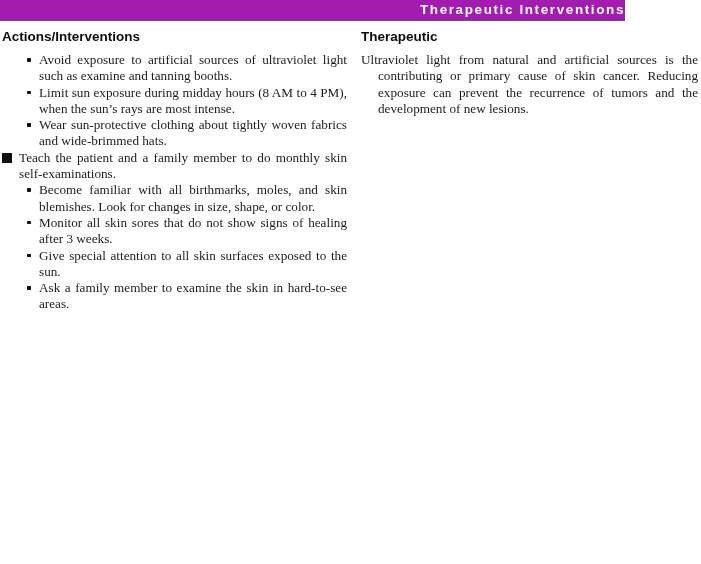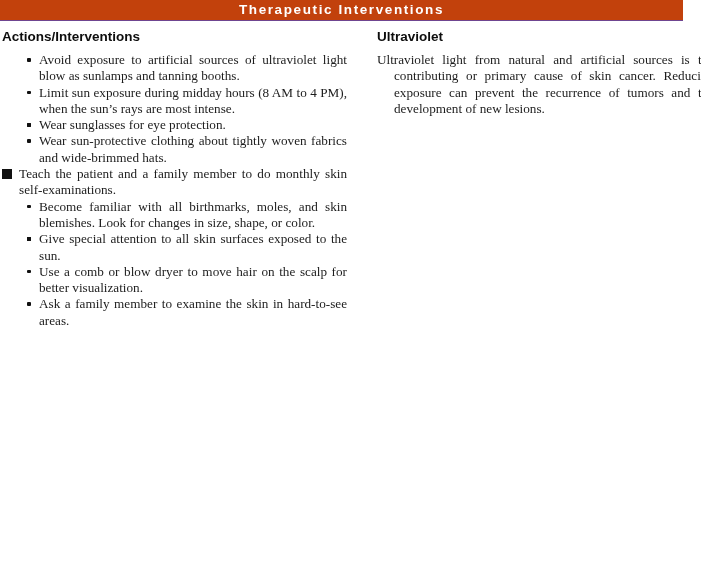--- a/index.html
+++ b/index.html
@@ -11,39 +11,39 @@
     position: relative;
     width: 701px;
     height: 564px;
     background: #ffffff;
     font-family: "Liberation Serif", serif;
     color: #1c1c1c;
     overflow: hidden;
     box-sizing: border-box;
   }
   .title-bar {
-    width: 683px;
+    width: 625px;
     height: 20px;
-    background: #c2410c;
+    background: #a21caf;
     border-bottom: 1px solid #6f4590;
-    text-align: center;
+    text-align: right;
   }
   .title-bar span {
     display: inline-block;
     line-height: 20px;
     font-family: "Liberation Sans", sans-serif;
     font-weight: bold;
     font-size: 13.5px;
     letter-spacing: 1.6px;
     color: #ffffff;
   }
   .grid {
     display: grid;
     grid-template-columns: 345px 337px;
-    column-gap: 30px;
+    column-gap: 14px;
     padding-left: 2px;
     margin-top: 8px;
   }
   .col-header {
     font-family: "Liberation Sans", sans-serif;
     font-weight: bold;
     font-size: 13.5px;
     color: #0d0d0d;
     padding-bottom: 8px;
   }
@@ -87,68 +87,64 @@
 
 <div class="page">
 
   <div class="title-bar">
     <span>Therapeutic Interventions</span>
   </div>
 
   <div class="grid">
 
     <div class="col-header">Actions/Interventions</div>
-    <div class="col-header">Ultraviolet</div>
+    <div class="col-header">Therapeutic</div>
 
     <div class="cell">
       <div class="sub-item">
         <span class="dot-bullet"></span>
-        <span>Avoid exposure to artificial sources of ultraviolet light blow as sunlamps and tanning booths.</span>
+        <span>Avoid exposure to artificial sources of ultraviolet light such as examine and tanning booths.</span>
       </div>
       <div class="sub-item">
         <span class="dot-bullet"></span>
         <span>Limit sun exposure during midday hours (8 AM to 4 PM), when the sun’s rays are most intense.</span>
       </div>
       <div class="sub-item">
         <span class="dot-bullet"></span>
-      </div>
-      <div class="sub-item">
-        <span class="dot-bullet"></span>
-        <span>Wear sunglasses for eye protection.</span>
       </div>
       <div class="sub-item">
         <span class="dot-bullet"></span>
         <span>Wear sun-protective clothing about tightly woven fabrics and wide-brimmed hats.</span>
       </div>
     </div>
 
     <div class="cell rationale">Ultraviolet light from natural and artificial sources is the contributing or primary cause of skin cancer. Reducing exposure can prevent the recurrence of tumors and the development of new lesions.</div>
 
     <div class="cell">
       <div class="main-item">
         <span class="square-bullet"></span>
         <span>Teach the patient and a family member to do monthly skin self-examinations.</span>
       </div>
       <div class="sub-item">
         <span class="dot-bullet"></span>
         <span>Become familiar with all birthmarks, moles, and skin blemishes. Look for changes in size, shape, or color.</span>
       </div>
       <div class="sub-item">
         <span class="dot-bullet"></span>
+        <span>Monitor all skin sores that do not show signs of healing after 3 weeks.</span>
       </div>
       <div class="sub-item">
         <span class="dot-bullet"></span>
       </div>
       <div class="sub-item">
         <span class="dot-bullet"></span>
         <span>Give special attention to all skin surfaces exposed to the sun.</span>
       </div>
       <div class="sub-item">
         <span class="dot-bullet"></span>
-        <span>Use a comb or blow dryer to move hair on the scalp for better visualization.</span>
       </div>
       <div class="sub-item">
         <span class="dot-bullet"></span>
         <span>Ask a family member to examine the skin in hard-to-see areas.</span>
       </div>
     </div>
 
 
   </div>
 </div>

